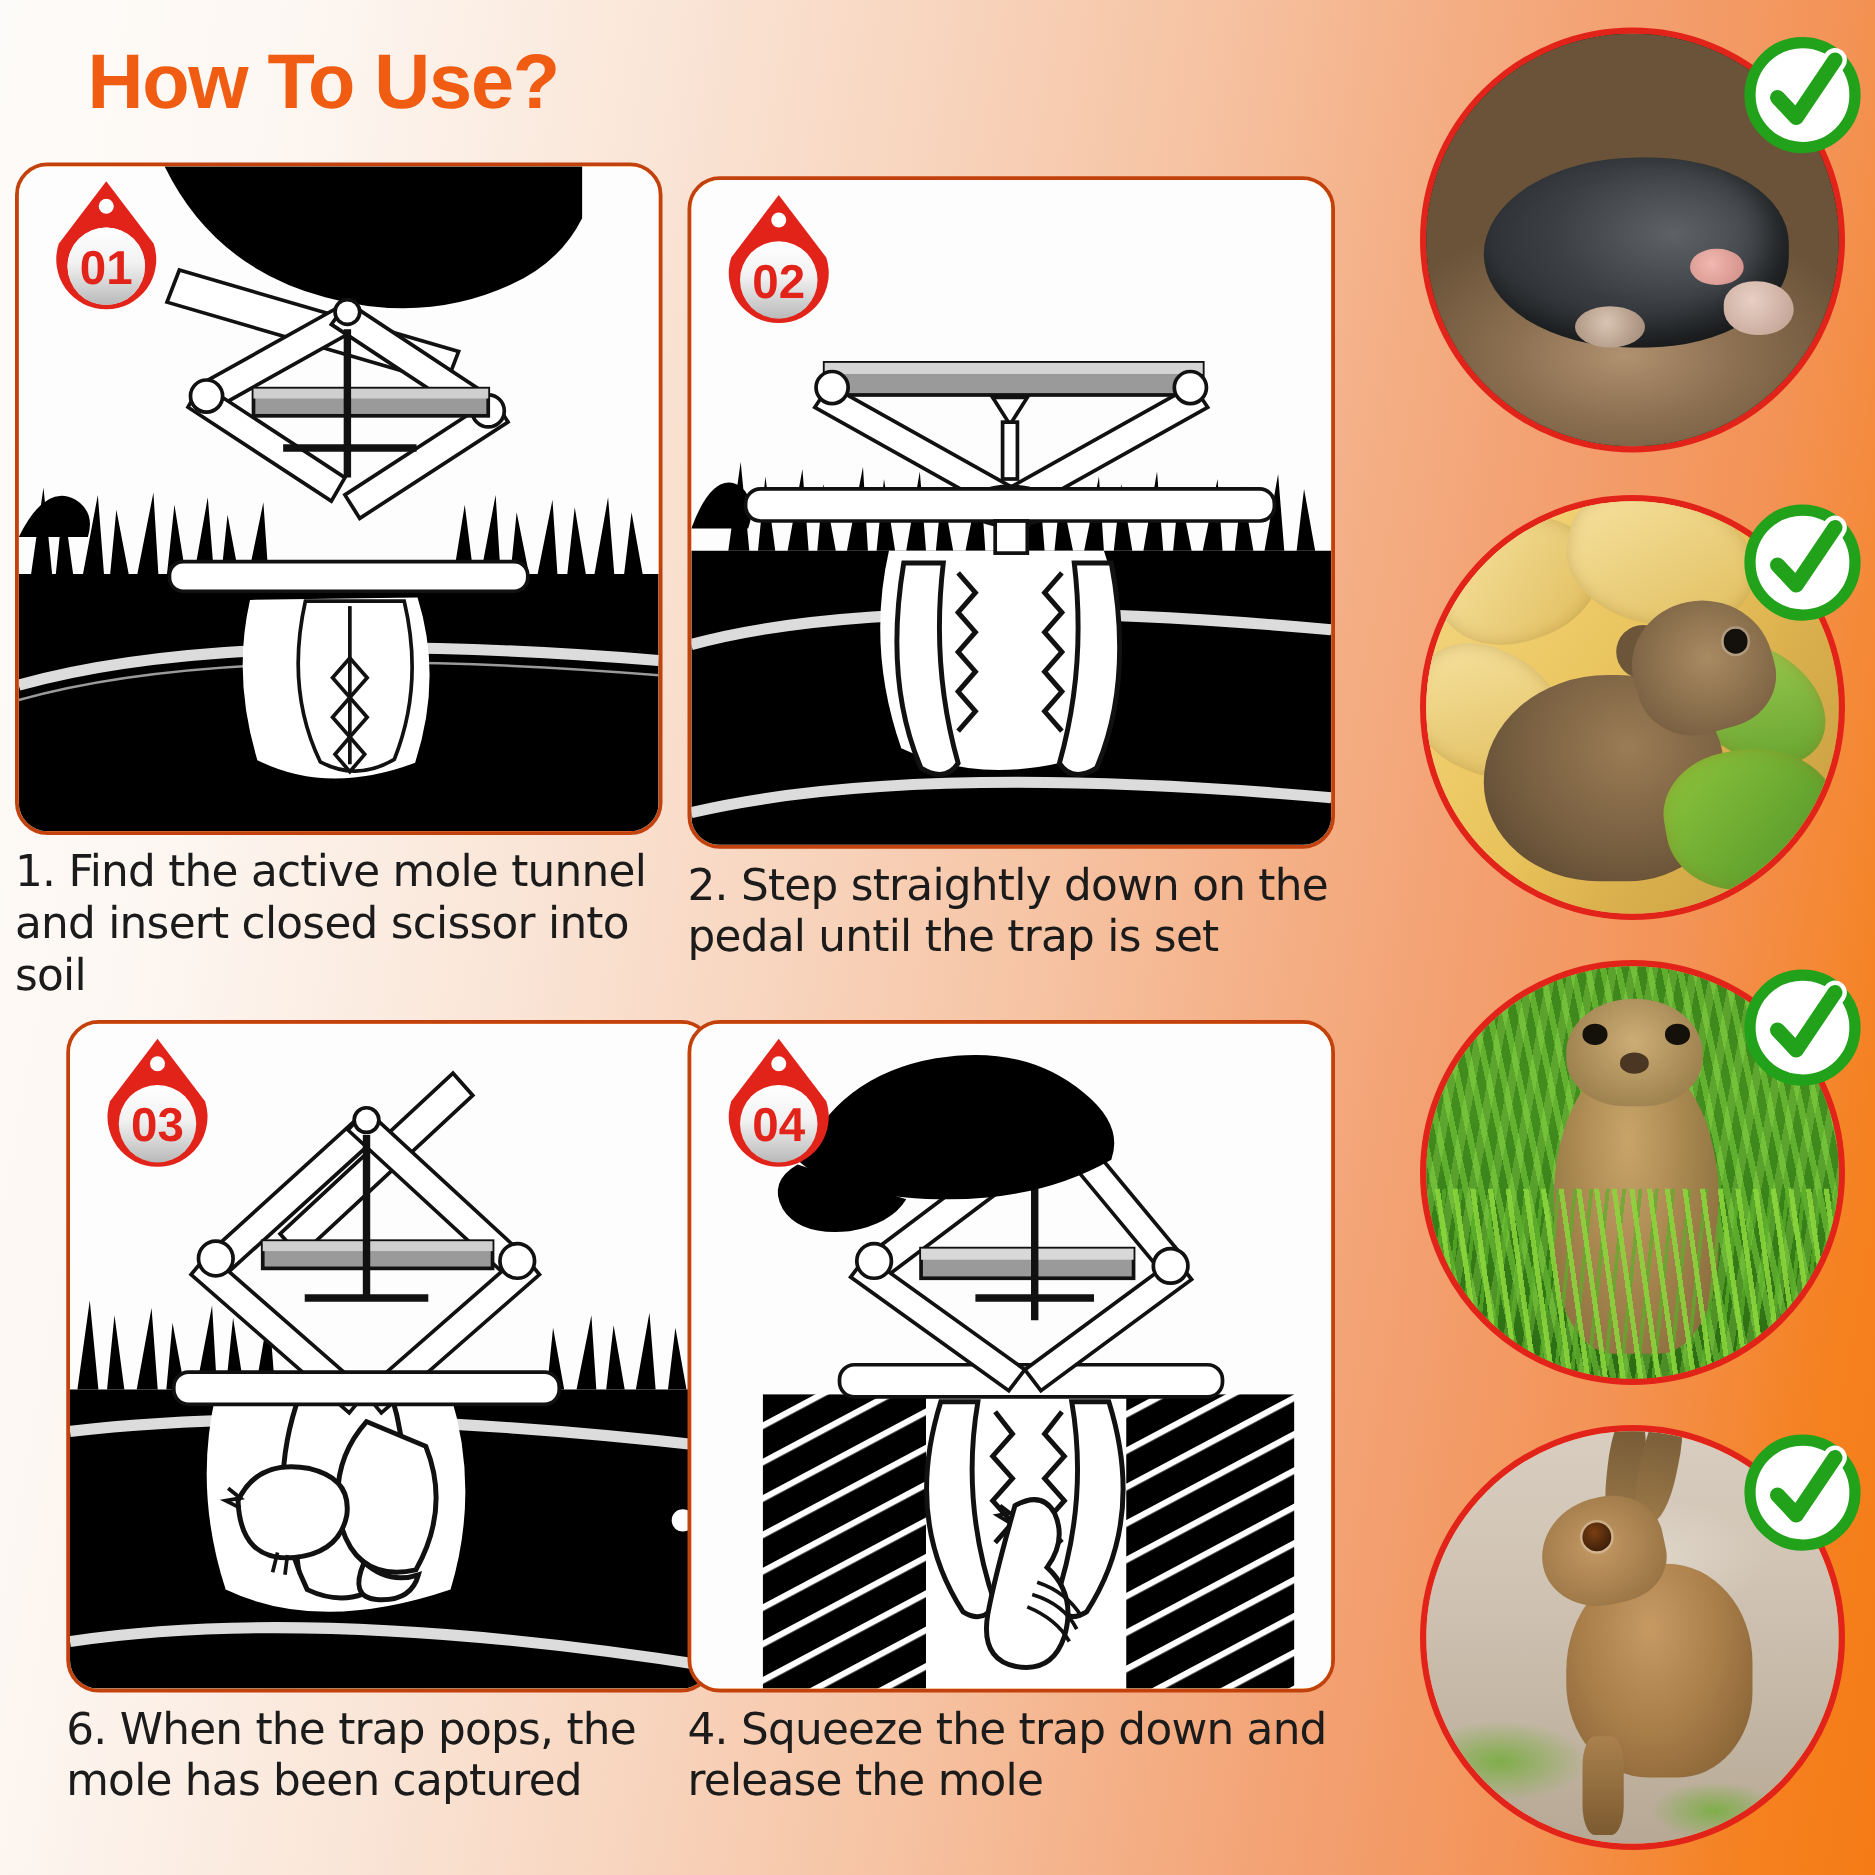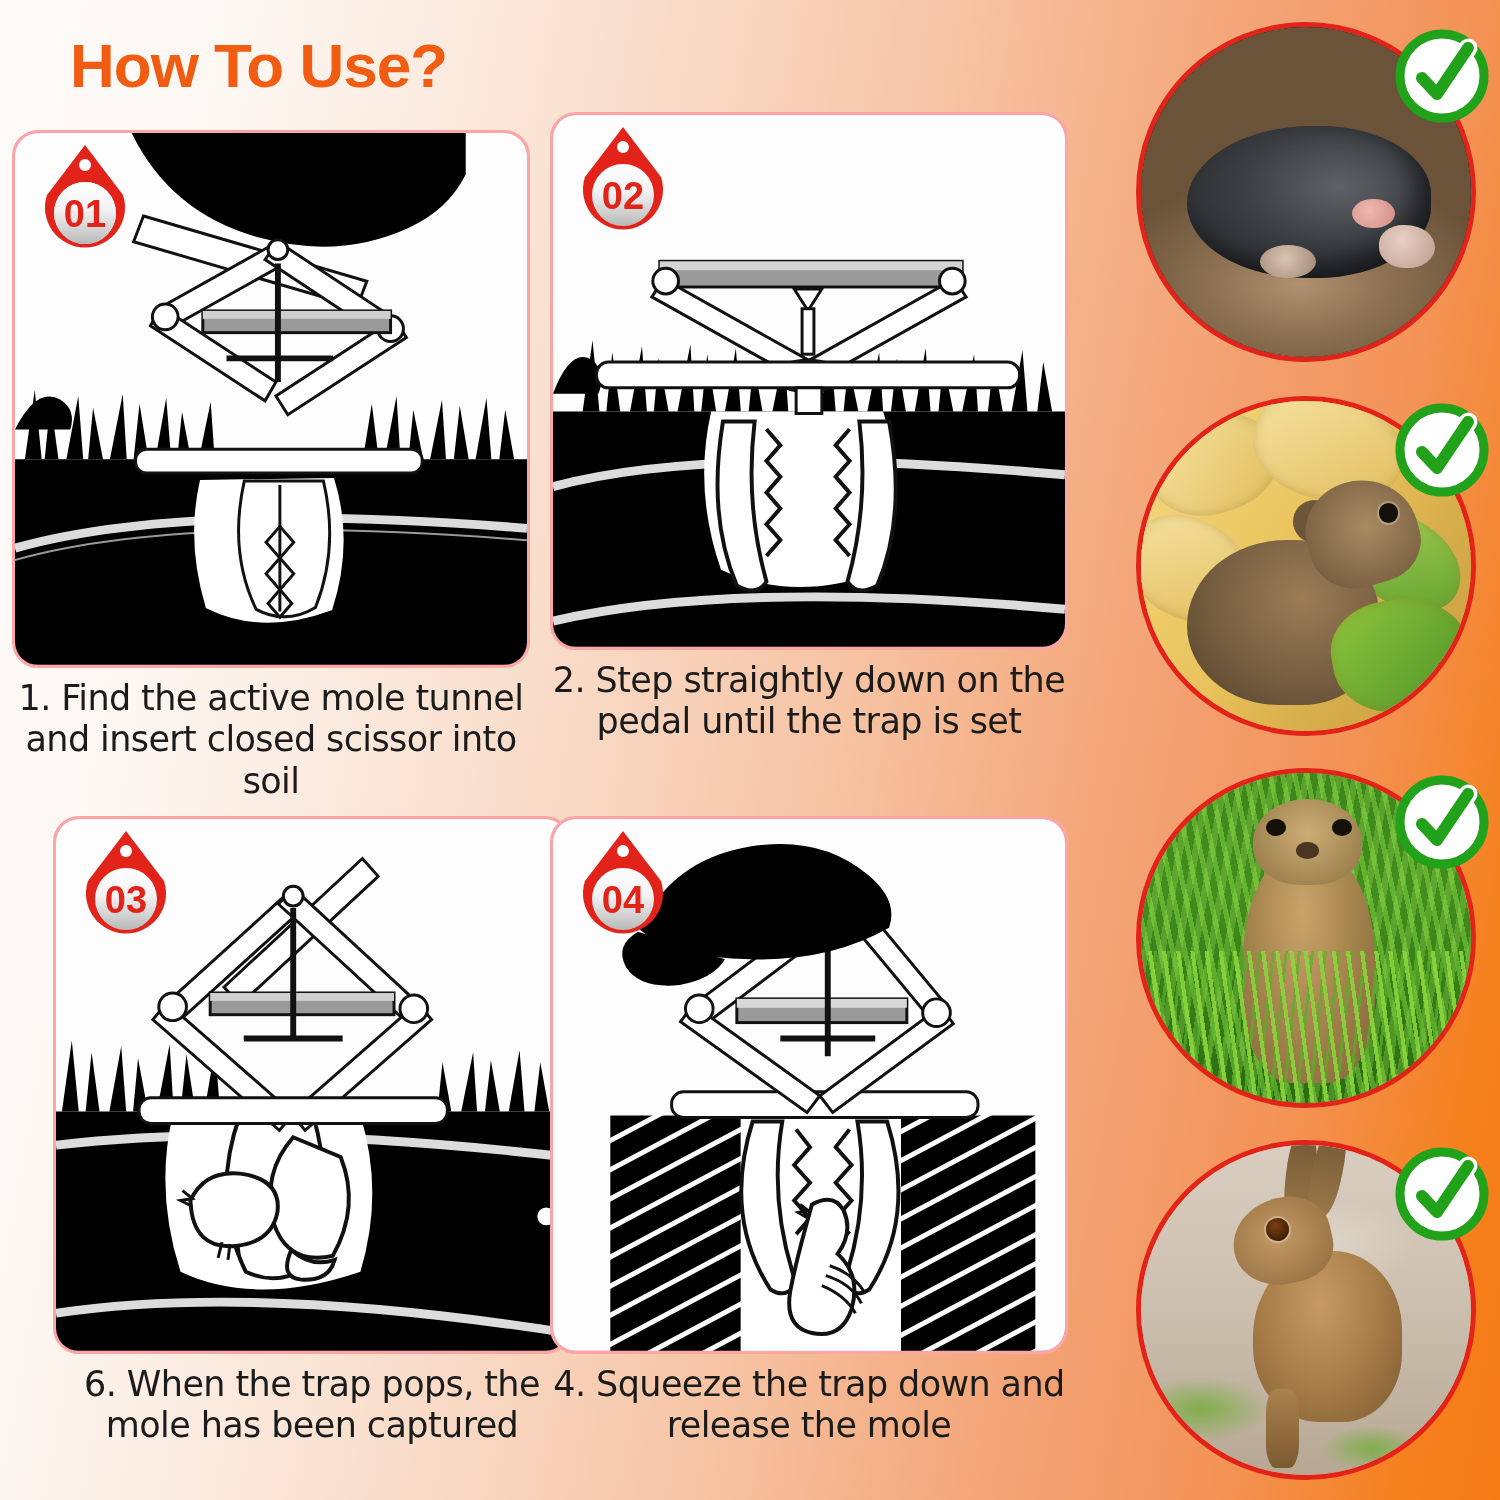--- a/index.html
+++ b/index.html
@@ -21,43 +21,43 @@
   }
 
   #page-title {
     position: absolute; left: 70px; top: 30px;
     font-size: 62px; font-weight: bold; color: #ef5c12;
     letter-spacing: -1px;
   }
 
   .step-cell { position: absolute; width: 535px; height: 672px; }
   .step-cell.c1 { left: 12px;  top: 130px; }
-  .step-cell.c2 { left: 550px; top: 112px; }
+  .step-cell.c2 { left: 550px; top: 141px; }
   .step-cell.c3 { left: 12px;  top: 816px; margin-left: 41px; }
   .step-cell.c4 { left: 550px; top: 816px; }
 
   .panel {
     position: relative;
     width: 518px; height: 538px;
-    border: 3px solid #fca5a5;
+    border: 3px solid #c2410c;
     border-radius: 26px;
     overflow: hidden;
-    background: #ec4899;
+    background: #fdba74;
   }
 
   .panel-art { position: absolute; inset: 0; }
 
   .badge {
     position: absolute; left: 22px; top: 10px;
     width: 96px; height: 112px; z-index: 20;
   }
 
   .caption {
     position: absolute; left: 0; top: 548px; width: 518px;
-    text-align: center;
+    text-align: left;
     font-size: 35px; line-height: 1.18;
     color: #1b1b1b;
     font-family: "DejaVu Sans", sans-serif;
     letter-spacing: -0.6px;
   }
 
   
   #right-column {
     position: absolute; left: 1110px; top: 0;
     width: 390px; height: 1500px;

